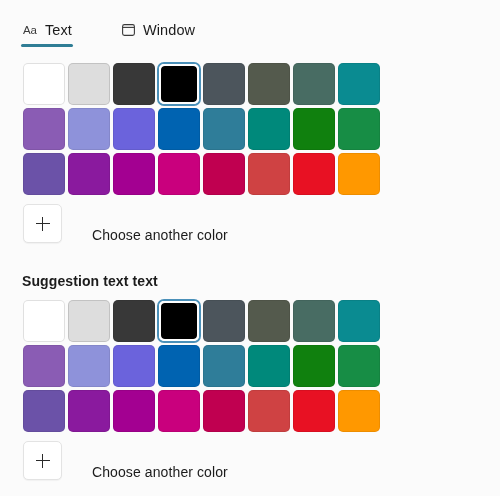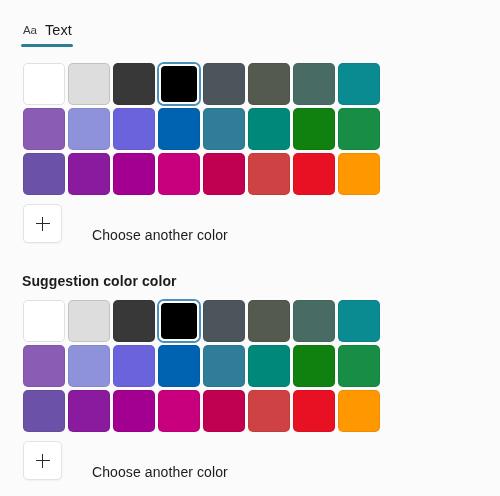--- a/index.html
+++ b/index.html
@@ -179,20 +179,29 @@
 
 <div class="tabstrip">
 
   <button class="tab">
     <span class="tab-icon tab-icon-aa">Aa</span>
     <span class="tab-label">Text</span>
     <span class="tab-underline" style="background: rgb(47, 125, 149);"></span>
   </button>
 
 
+  <button class="tab">
+    <span class="tab-icon">
+      <svg width="13" height="12" viewBox="0 0 13 12" fill="none" aria-hidden="true">
+        <rect x="0.6" y="0.6" width="11.8" height="10.8" rx="1.8" stroke="#3a3a3a" stroke-width="1.1"></rect>
+        <path d="M0.9 3.4h11.2" stroke="#3a3a3a" stroke-width="1.1"></path>
+      </svg>
+    </span>
+    <span class="tab-label">Window</span>
+  </button>
 
 </div>
 
 <div class="content">
 
   <section class="section">
     <div class="swatch-grid">
         <button class="swatch is-light">
           <span class="swatch-fill" style="background: rgb(255, 255, 255);"></span>
         </button>
@@ -268,21 +277,21 @@
       </div>
     <div class="choose-row">
       <button class="choose-button">
         <span class="plus-icon"></span>
       </button>
       <span class="choose-label">Choose another color</span>
     </div>
   </section>
 
   <section class="section">
-    <h2 class="section-title">Suggestion color color</h2>
+    <h2 class="section-title">Suggestion text text</h2>
     <div class="swatch-grid">
         <button class="swatch is-light">
           <span class="swatch-fill" style="background: rgb(255, 255, 255);"></span>
         </button>
         <button class="swatch is-light">
           <span class="swatch-fill" style="background: rgb(221, 221, 221);"></span>
         </button>
         <button class="swatch">
           <span class="swatch-fill" style="background: rgb(56, 56, 56);"></span>
         </button>

